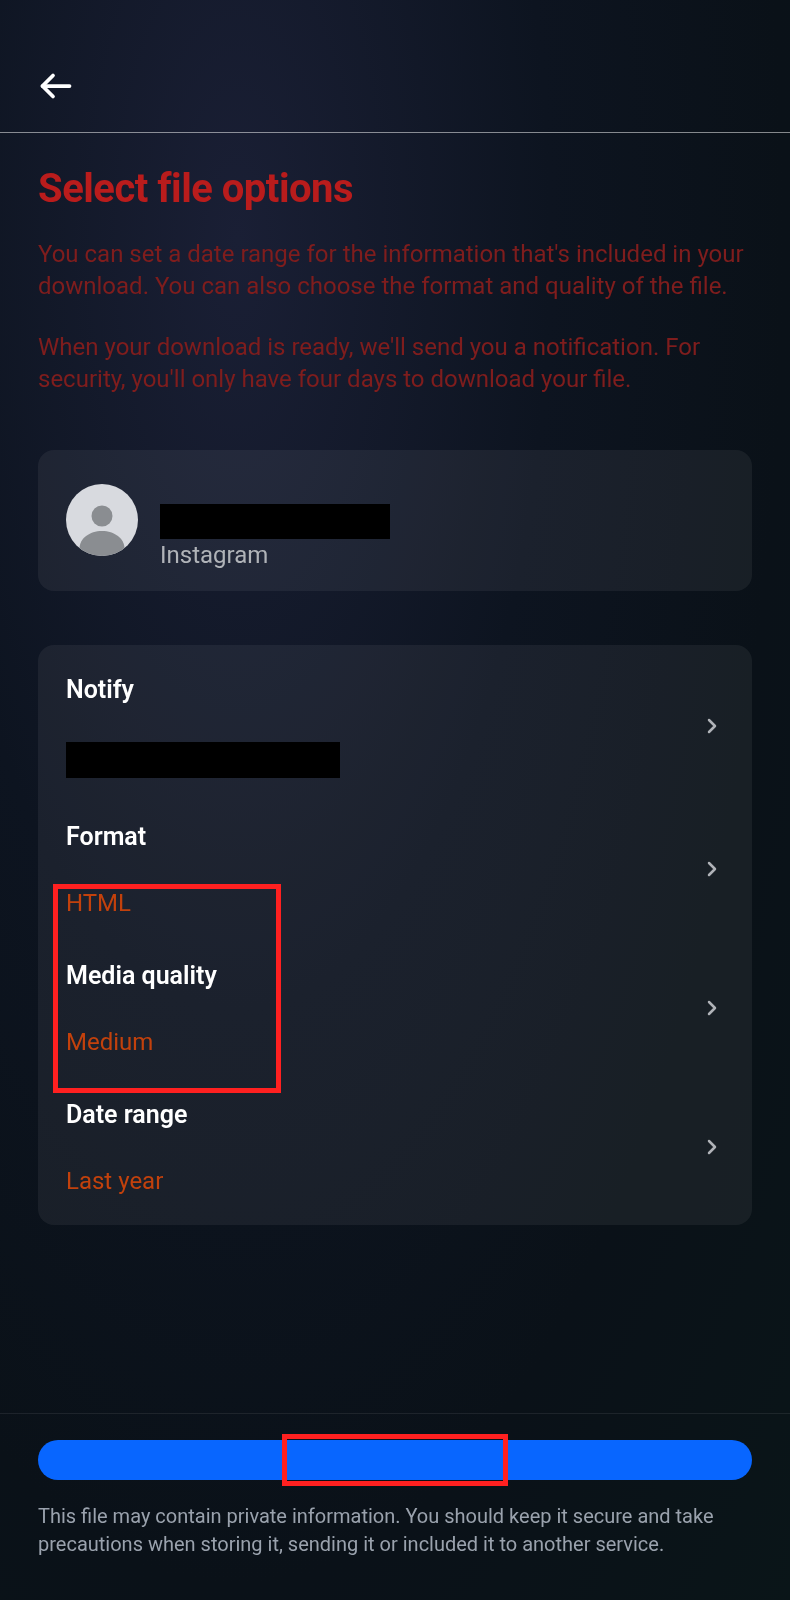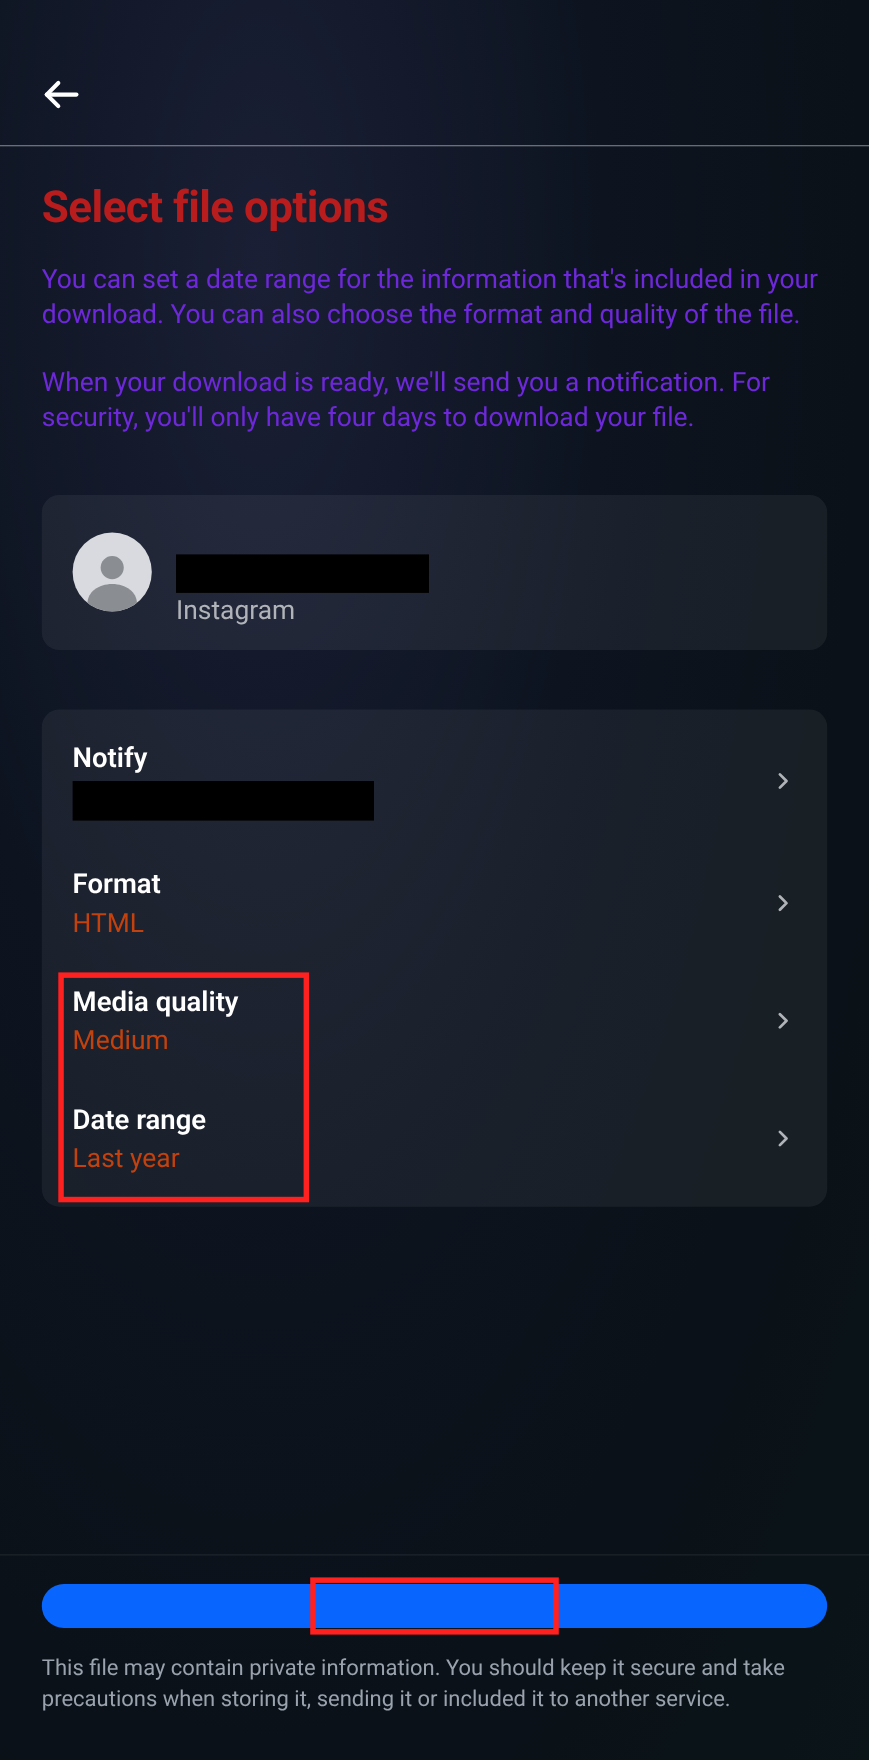--- a/index.html
+++ b/index.html
@@ -32,21 +32,21 @@
   .title {
     font-size: 40px;
     font-weight: 700;
     color: #b91c1c;
     letter-spacing: -0.5px;
     margin-bottom: 26px;
   }
   .desc {
     font-size: 24px;
     line-height: 1.35;
-    color: #6d28d9;
+    color: #7f1d1d;
     margin-bottom: 28px;
   }
   .account-card {
     background: rgba(255,255,255,0.06);
     border-radius: 16px;
     padding: 22px 28px;
     display: flex;
     align-items: center;
     gap: 22px;
     margin-top: 54px;
@@ -90,20 +90,21 @@
   .option-row {
     display: flex;
     align-items: center;
     justify-content: space-between;
     padding: 22px 28px;
     cursor: pointer;
   }
   .option-text {
     display: flex;
     flex-direction: column;
+    gap: 32px;
   }
   .option-label {
     font-size: 25px;
     font-weight: 600;
     color: #ffffff;
   }
   .option-value {
     font-size: 24px;
     color: #c2410c;
     margin-top: 6px;

